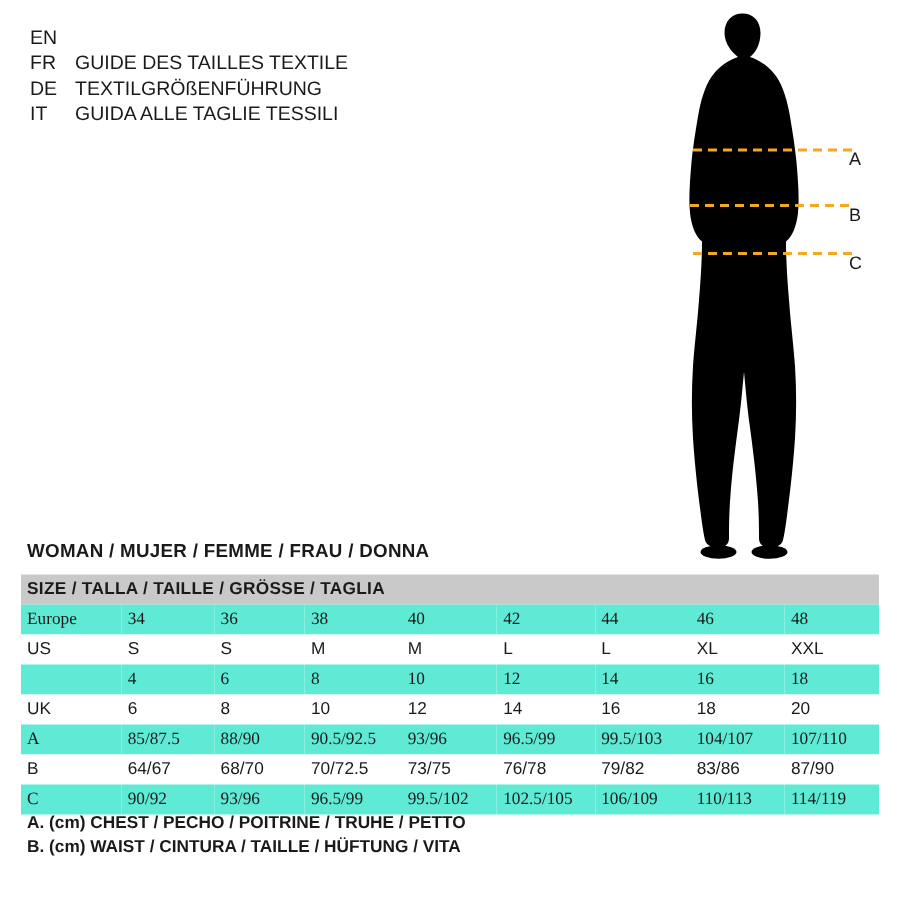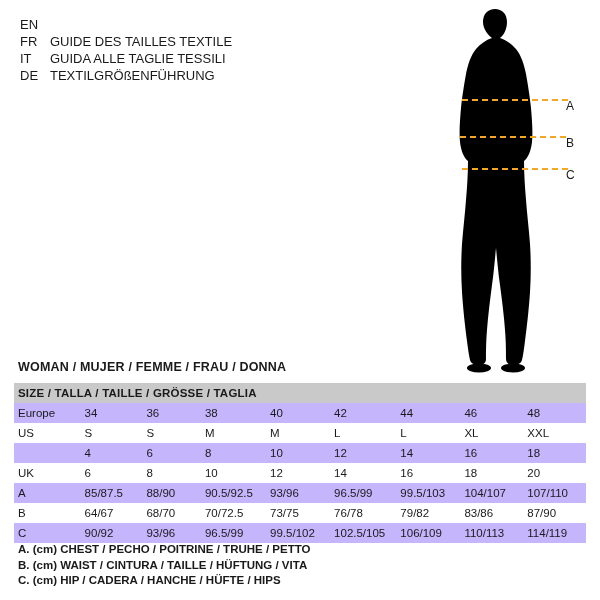--- a/index.html
+++ b/index.html
@@ -76,21 +76,21 @@
   table.size-table td {
     padding: 2px 4px;
     height: 16px;
   }
   .row-header td {
     background: #c9c9c9;
     font-weight: bold;
     font-size: 11.5px;
     letter-spacing: 0.2px;
   }
-  .row-shade td { background: #c4b5fd; }
+  .row-shade td { background: #5eead4; font-family: Liberation Serif, serif; }
   .row-plain td { background: #ffffff; }
 
   .c-label {
     width: 70px;
     text-align: left;
     padding-left: 6px;
   }
   .c-val {
     width: 62px;
   }
@@ -111,26 +111,26 @@
 
 <div class="lang-block">
   <div class="lang-row">
     <span class="lang-code">EN</span>
   </div>
   <div class="lang-row">
     <span class="lang-code">FR</span>
     <span class="lang-text">GUIDE DES TAILLES TEXTILE</span>
   </div>
   <div class="lang-row">
+    <span class="lang-code">DE</span>
+    <span class="lang-text">TEXTILGRÖßENFÜHRUNG</span>
+  </div>
+  <div class="lang-row">
     <span class="lang-code">IT</span>
     <span class="lang-text">GUIDA ALLE TAGLIE TESSILI</span>
-  </div>
-  <div class="lang-row">
-    <span class="lang-code">DE</span>
-    <span class="lang-text">TEXTILGRÖßENFÜHRUNG</span>
   </div>
 </div>
 
 <div class="figure-wrap">
   <svg width="170" height="365" viewBox="0 0 170 365">
 
     <path fill="#000000" d="
       M63,14
       C63,6 68,1 75,1
       C82,1 87,6 87,14
@@ -271,14 +271,13 @@
       <td class="c-val">106/109</td>
       <td class="c-val">110/113</td>
       <td class="c-val">114/119</td>
     </tr>
   </tbody>
 </table>
 
 <div class="legend">
   <div>A. (cm) CHEST / PECHO / POITRINE / TRUHE / PETTO</div>
   <div>B. (cm) WAIST / CINTURA / TAILLE / HÜFTUNG / VITA</div>
-  <div>C. (cm) HIP / CADERA / HANCHE / HÜFTE / HIPS</div>
 </div>
 
 </body></html>

